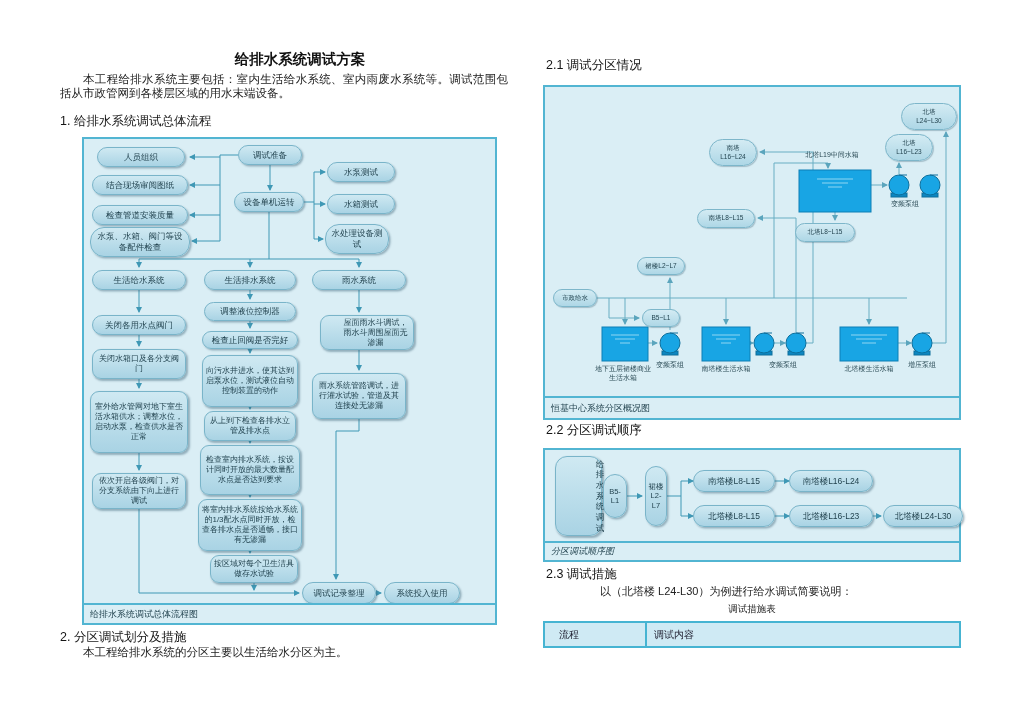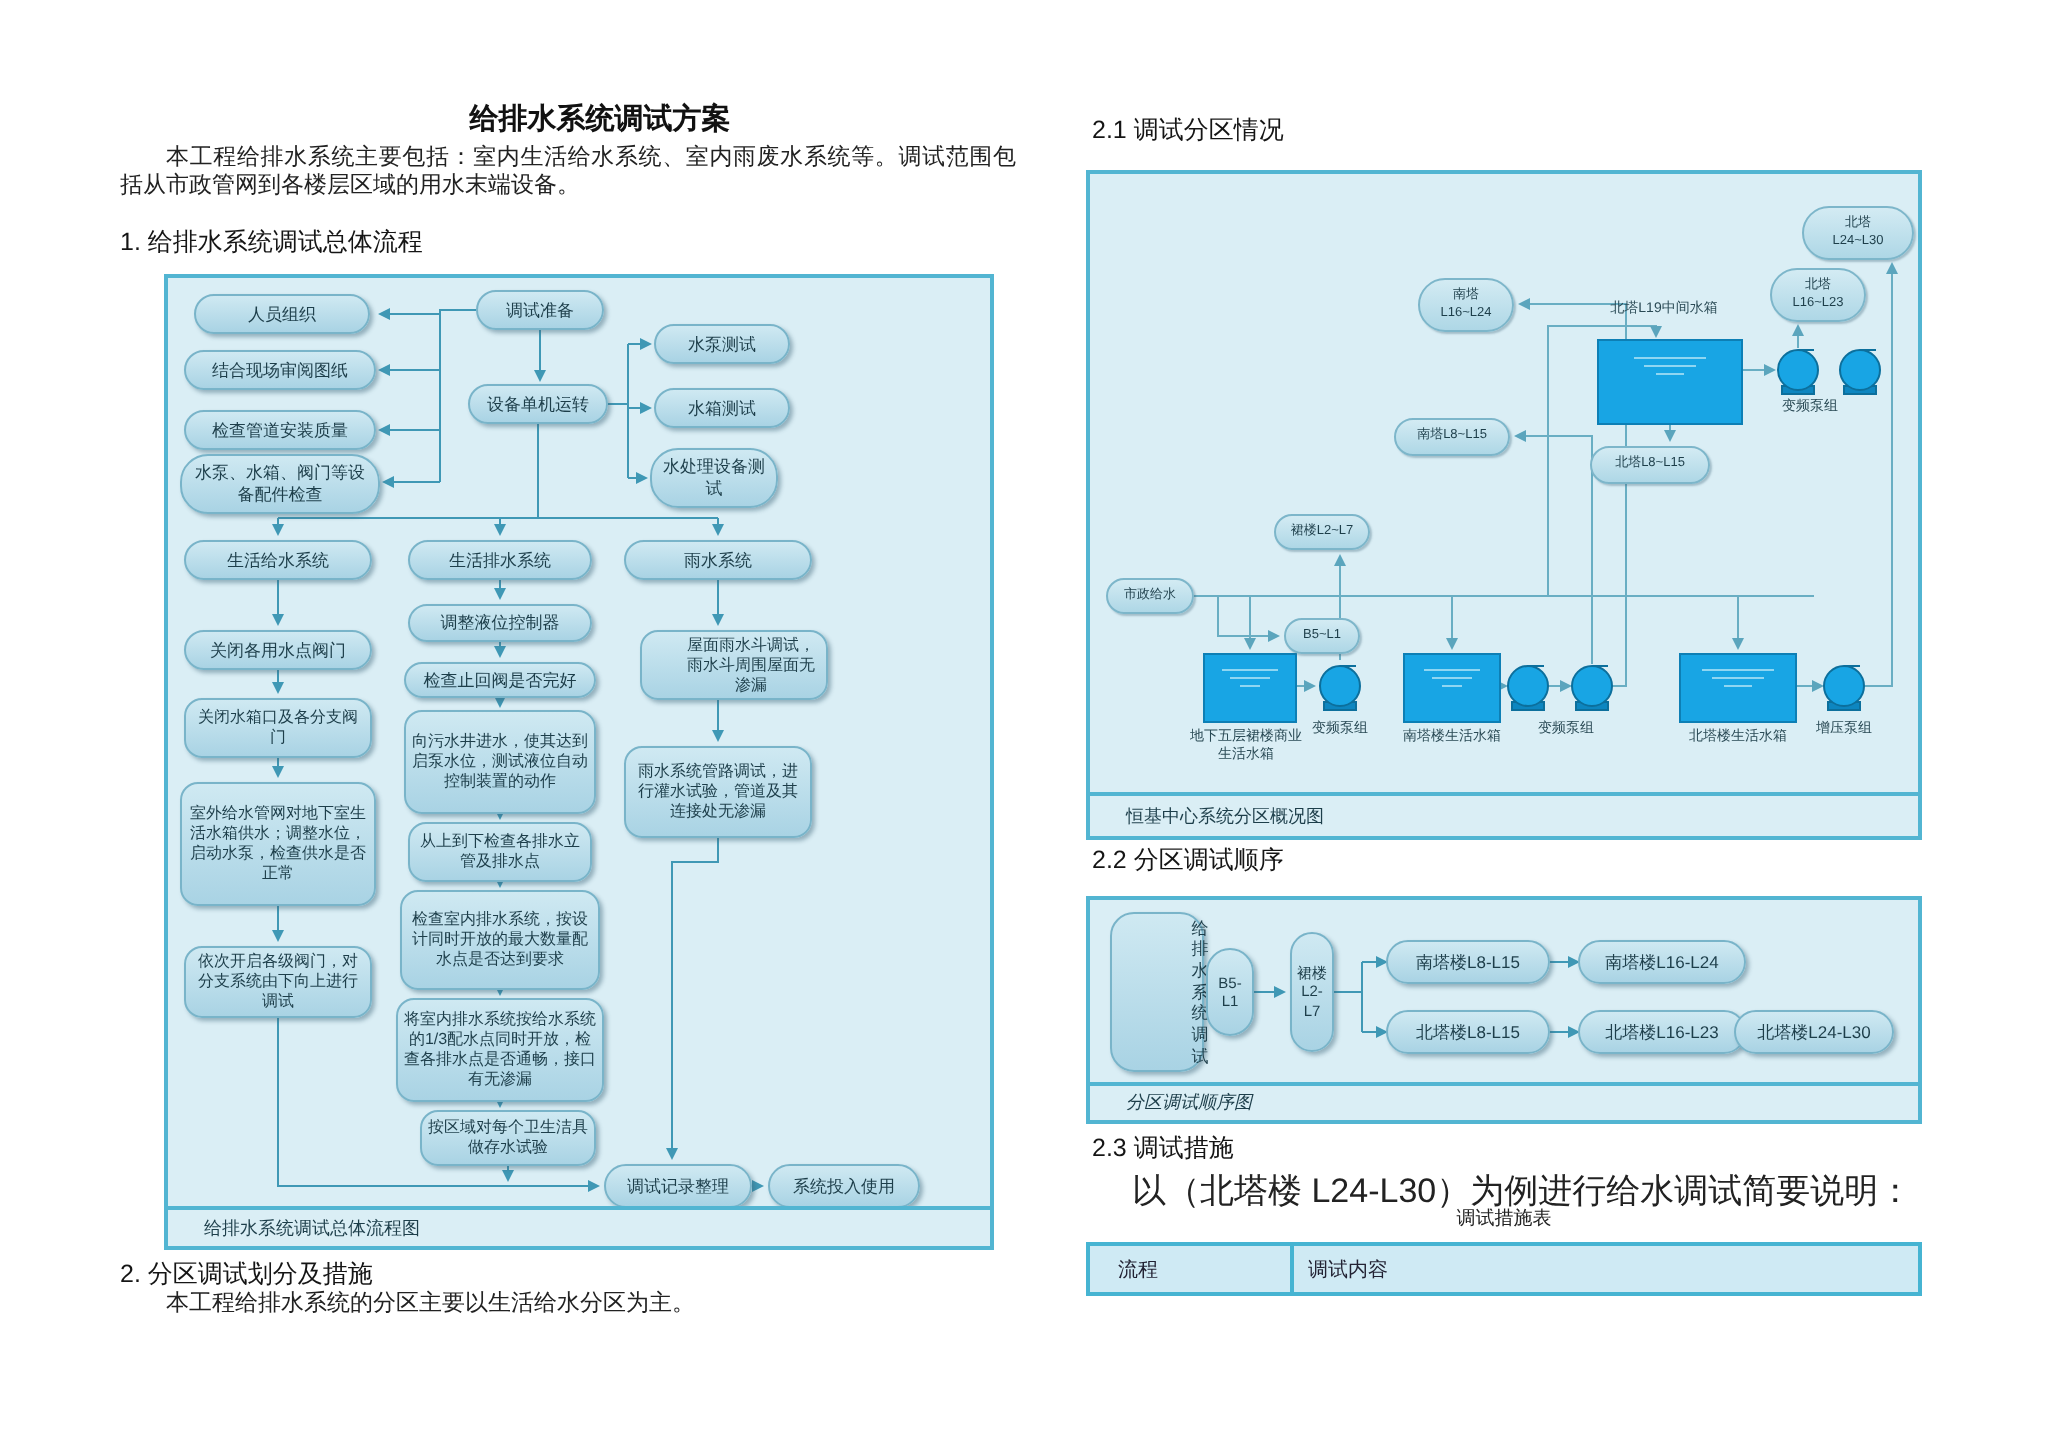--- a/index.html
+++ b/index.html
@@ -4,21 +4,21 @@
 <style>
   html,body{margin:0;padding:0;background:#e8e8e8;}
   .page{position:relative;width:1024px;height:724px;background:#ffffff;overflow:hidden;
         font-family:"Liberation Sans","DejaVu Sans",sans-serif;color:#222;}
   .abs{position:absolute;}
   .doc-title{font-weight:bold;font-size:14.5px;color:#111;text-align:center;}
   .para{font-size:11.5px;line-height:14px;color:#222;text-align:justify;text-indent:2em;}
   .heading{font-size:12.5px;color:#151515;}
   .panel{position:absolute;background:#daeef5;border:2px solid #52b5d2;box-sizing:border-box;}
   .caption-bar{position:absolute;left:0;right:0;bottom:0;border-top:2px solid #52b5d2;
-               background:#daeef5;display:flex;align-items:center;padding-left:18px;
+               background:#daeef5;display:flex;align-items:center;padding-left:6px;
                font-size:9px;color:#1d3e4a;}
   
   .node{position:absolute;display:flex;align-items:center;justify-content:center;text-align:center;
         background:linear-gradient(180deg,#cfe9f2,#a9d3e4);border:1px solid #79b4c9;color:#1d3e4a;
         box-shadow:1.5px 1.5px 2px rgba(60,100,120,.45);box-sizing:border-box;line-height:1.25;
         padding:1px 3px;}
   .cap{border-radius:999px;font-size:8.5px;}
   .cap2{border-radius:14px;font-size:8.5px;}
   .box{border-radius:9px;font-size:8px;}
   .vert{border-radius:12px;font-size:8.5px;word-break:break-all;padding:1px;}
@@ -250,27 +250,27 @@
         <div class="node vert" style="left: 10px; top: 6px; width: 20px; height: 80px; padding-left: 44px;">给排水系统调试</div>
         <div class="node brk" style="left: 58px; top: 24px; width: 24px; height: 44px;">B5-
 L1</div>
         <div class="node brk" style="left: 100px; top: 16px; width: 22px; height: 60px;">裙楼
 L2-
 L7</div>
         <div class="node cap" style="left: 148px; top: 20px; width: 82px; height: 22px;">南塔楼L8-L15</div>
         <div class="node cap" style="left: 244px; top: 20px; width: 84px; height: 22px;">南塔楼L16-L24</div>
         <div class="node cap" style="left: 148px; top: 55px; width: 82px; height: 22px;">北塔楼L8-L15</div>
         <div class="node cap" style="left: 244px; top: 55px; width: 84px; height: 22px;">北塔楼L16-L23</div>
-        <div class="node cap" style="left: 322px; top: 55px; width: 80px; height: 22px; text-align: right;">北塔楼L24-L30</div>
+        <div class="node cap" style="left: 338px; top: 55px; width: 80px; height: 22px; text-align: right;">北塔楼L24-L30</div>
       </div>
     <div class="caption-bar" style="height:17px;font-style:italic;">分区调试顺序图</div>
   </div>
 
   <div class="abs heading" style="left:546px;top:566px;">2.3 调试措施</div>
-  <div class="abs" style="left:566px;top:584px;font-size:17px;">以（北塔楼 L24-L30）为例进行给水调试简要说明：</div>
+  <div class="abs" style="left:600px;top:584px;font-size:11px;">以（北塔楼 L24-L30）为例进行给水调试简要说明：</div>
   <div class="abs table-title" style="left:543px;top:603px;width:418px;">调试措施表</div>
 
   <div class="mtable">
     <div class="cell c1">流程</div>
     <div class="cell">调试内容</div>
   </div>
 
 </div>
 
 </body></html>

